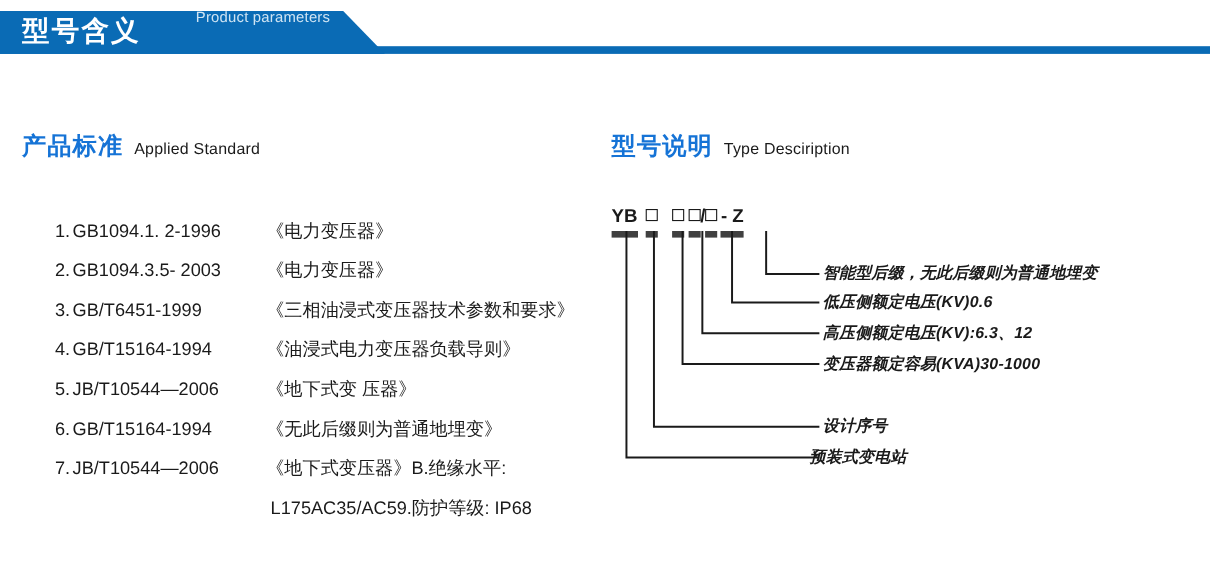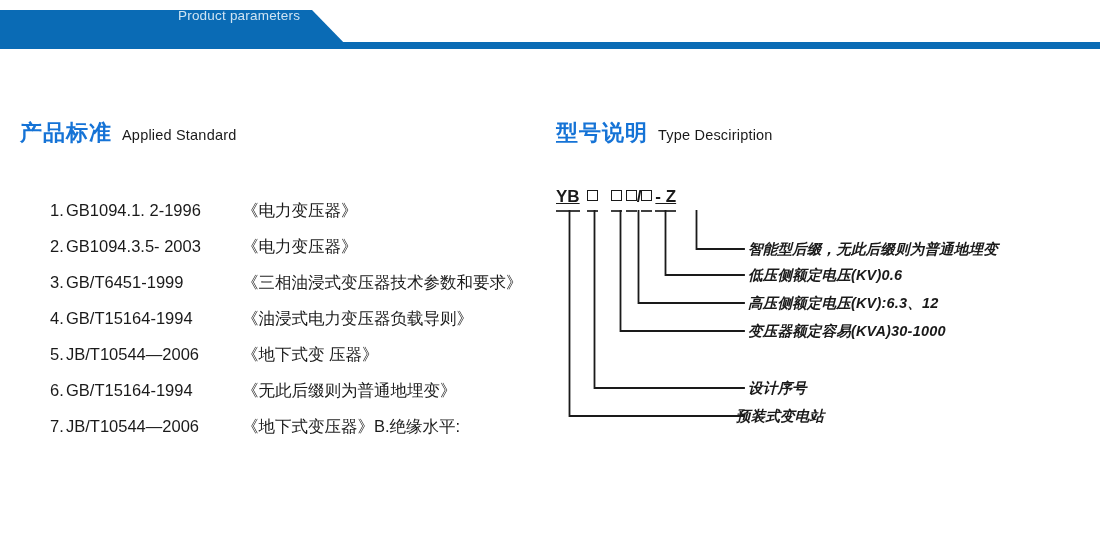--- a/index.html
+++ b/index.html
@@ -126,21 +126,21 @@
     position: absolute;
     left: 16px;
     top: 0px;
     font-size: 17px;
     font-weight: bold;
     letter-spacing: 0px;
     white-space: nowrap;
     line-height: 24px;
   }
   #code-line .seg { display: inline-block; }
-  #code-line .ul  { border-bottom: 2px solid #404040; padding-bottom: 1px; text-decoration: underline; }
+  #code-line .ul  { border-bottom: 6px solid #404040; padding-bottom: 1px; }
   .box {
     display: inline-block;
     width: 11px;
     height: 11px;
     border: 1.6px solid #1a1a1a;
     vertical-align: 1px;
     box-sizing: border-box;
   }
   #diagram-svg {
     position: absolute;
@@ -160,20 +160,21 @@
     line-height: 18px;
     font-style: italic;
   }
 </style>
 </head>
 <body>
 
 <div id="header-banner">
   <div id="header-rule"></div>
   <div id="header-shape"></div>
+  <div id="header-title-cn">型号含义</div>
   <div id="header-title-en">Product parameters</div>
 </div>
 
 <div class="section-heading" id="standard-heading">
   <span class="heading-cn">产品标准</span><span class="heading-en">Applied Standard</span>
 </div>
 
 <div id="standards-list">
   <div class="standard-row">
     <span class="std-num">1.</span><span class="std-code">GB1094.1. 2-1996</span><span class="std-name">《电力变压器》</span>
@@ -188,20 +189,23 @@
     <span class="std-num">4.</span><span class="std-code">GB/T15164-1994</span><span class="std-name">《油浸式电力变压器负载导则》</span>
   </div>
   <div class="standard-row">
     <span class="std-num">5.</span><span class="std-code">JB/T10544—2006</span><span class="std-name">《地下式变 压器》</span>
   </div>
   <div class="standard-row">
     <span class="std-num">6.</span><span class="std-code">GB/T15164-1994</span><span class="std-name">《无此后缀则为普通地埋变》</span>
   </div>
   <div class="standard-row">
     <span class="std-num">7.</span><span class="std-code">JB/T10544—2006</span><span class="std-name">《地下式变压器》B.绝缘水平:</span>
+  </div>
+  <div class="standard-row continuation">
+    <span class="std-num"></span><span class="std-code"></span><span class="std-name">L175AC35/AC59.防护等级: IP68</span>
   </div>
 </div>
 
 <div class="section-heading" id="type-heading">
   <span class="heading-cn">型号说明</span><span class="heading-en">Type Desciription</span>
 </div>
 
 <div id="type-diagram">
 
   <div id="code-line">

